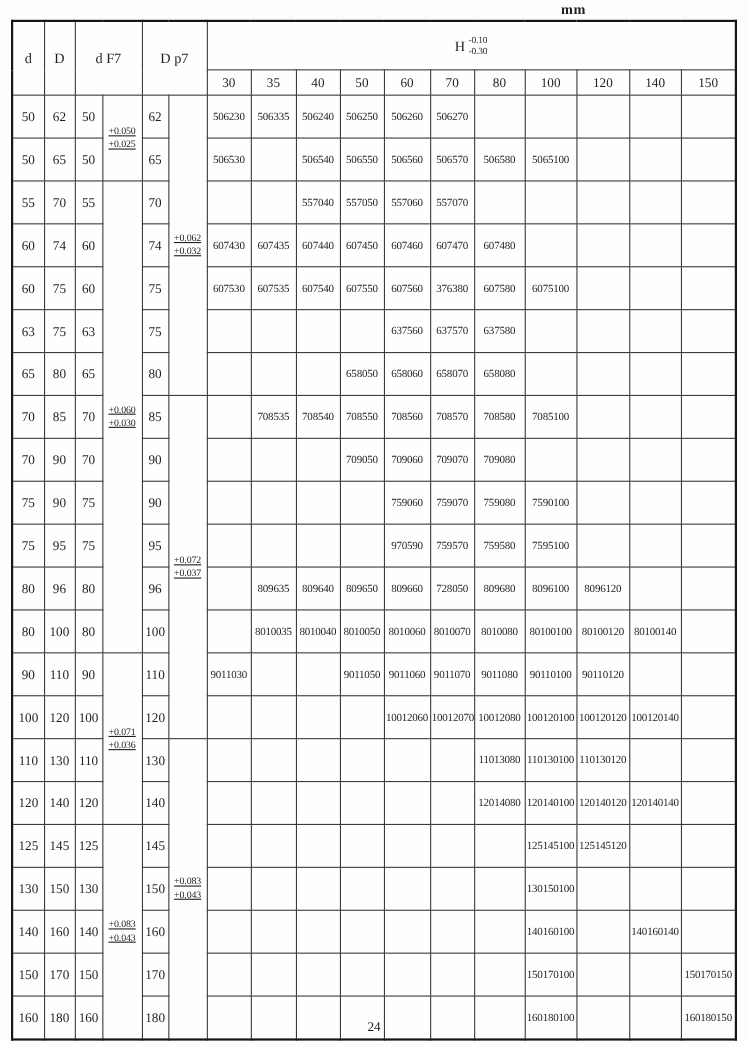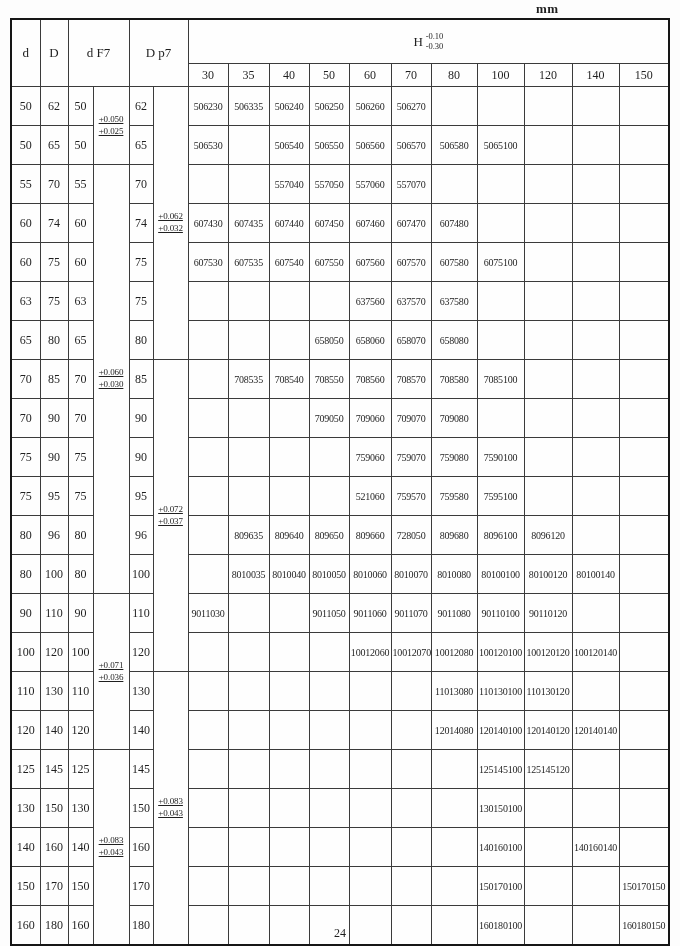--- a/index.html
+++ b/index.html
@@ -2,21 +2,21 @@
 <html><head>
 <meta charset="utf-8">
 <style>
   html,body{margin:0;padding:0;}
   body{
     width:680px;height:946px;position:relative;
     background:#fdfdfd;color:#1f1f1f;
     font-family:"Liberation Serif", serif;
   }
   .unit-label{
-    position:absolute;top:1px;left:536px;
+    position:absolute;top:1px;left:510px;
     font-weight:bold;font-size:13px;letter-spacing:0.5px;
   }
   table.tol-table{
     position:absolute;left:10px;top:18px;width:658px;
     border-collapse:collapse;table-layout:fixed;
     border:2px solid #161616;
   }
   .tol-table th,.tol-table td{
     border:1px solid #3b3b3b;padding:0;text-align:center;
     font-weight:normal;overflow:hidden;white-space:nowrap;
@@ -173,21 +173,21 @@
       <tr>
         <td>60</td>
         <td>75</td>
         <td>60</td>
         <td>75</td>
         <td class="data-cell">607530</td>
         <td class="data-cell">607535</td>
         <td class="data-cell">607540</td>
         <td class="data-cell">607550</td>
         <td class="data-cell">607560</td>
-        <td class="data-cell">607570</td>
+        <td class="data-cell">376380</td>
         <td class="data-cell">607580</td>
         <td class="data-cell">6075100</td>
         <td class="data-cell"></td>
         <td class="data-cell"></td>
         <td class="data-cell"></td>
       </tr>
       <tr>
         <td>63</td>
         <td>75</td>
         <td>63</td>
@@ -278,21 +278,21 @@
       </tr>
       <tr>
         <td>75</td>
         <td>95</td>
         <td>75</td>
         <td>95</td>
         <td class="data-cell"></td>
         <td class="data-cell"></td>
         <td class="data-cell"></td>
         <td class="data-cell"></td>
-        <td class="data-cell">521060</td>
+        <td class="data-cell">970590</td>
         <td class="data-cell">759570</td>
         <td class="data-cell">759580</td>
         <td class="data-cell">7595100</td>
         <td class="data-cell"></td>
         <td class="data-cell"></td>
         <td class="data-cell"></td>
       </tr>
       <tr>
         <td>80</td>
         <td>96</td>

